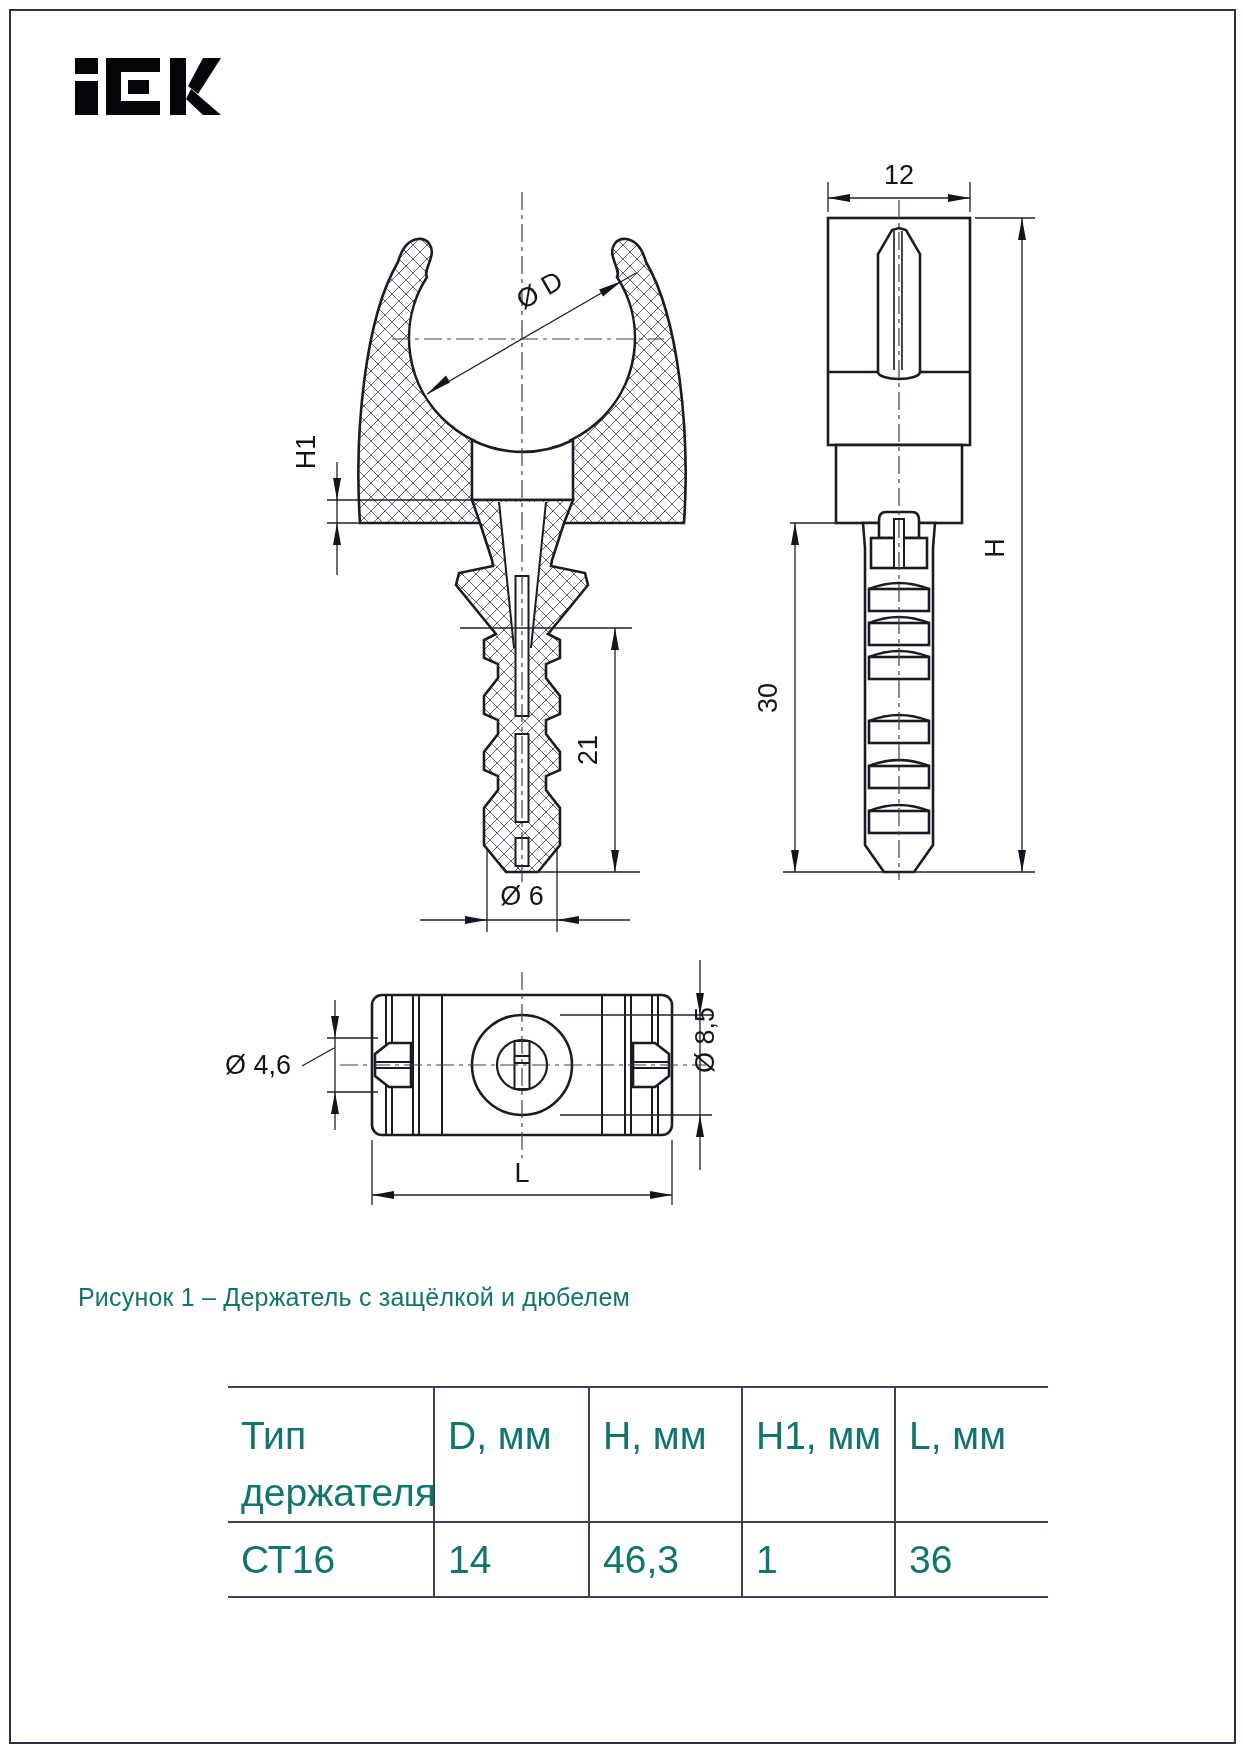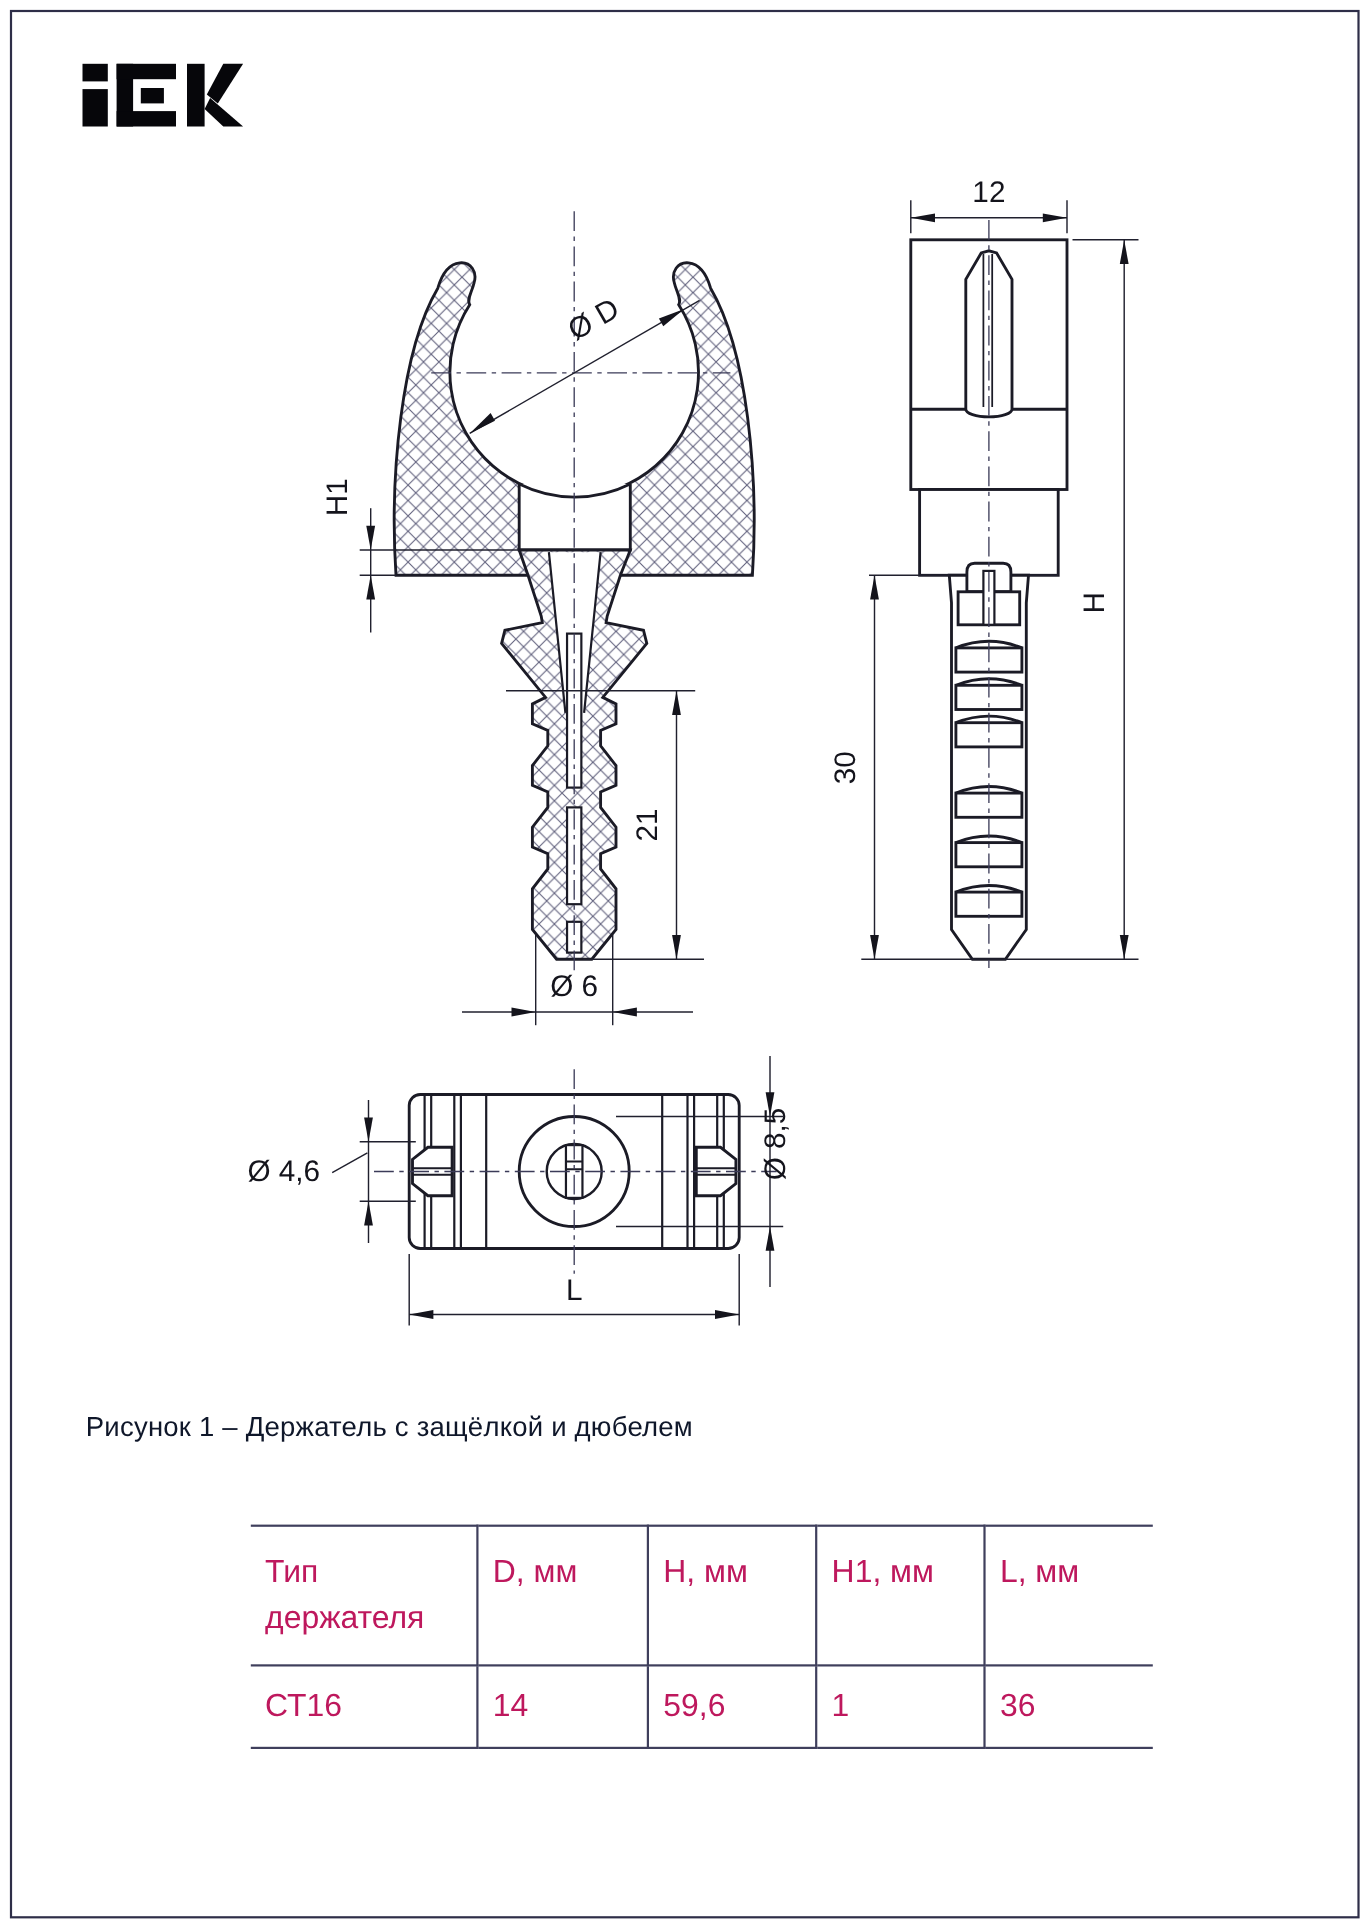--- a/index.html
+++ b/index.html
@@ -1,24 +1,24 @@
 <!DOCTYPE html>
 <html><head>
 <meta charset="utf-8">
 <style>
   html,body{margin:0;padding:0;background:#e8e8e8;}
   .page{position:relative;width:1243px;height:1751px;background:#ffffff;
         font-family:"Liberation Sans",sans-serif;overflow:hidden;margin:0 auto;}
   .page-frame{position:absolute;left:9px;top:9px;width:1223px;height:1731px;
         border:2px solid #2e2e48;pointer-events:none;}
   svg.draw{position:absolute;left:0;top:0;}
-  .caption{position:absolute;left:78px;top:1283px;font-size:25px;color:#0f172a;
+  .caption{position:absolute;left:78px;top:1283px;font-size:25px;color:#0f766e;
         letter-spacing:0.2px;}
   table.spec{position:absolute;left:228px;top:1386px;width:820px;
-        border-collapse:collapse;table-layout:fixed;font-size:29px;color:#be185d;}
+        border-collapse:collapse;table-layout:fixed;font-size:39px;color:#0f766e;}
   table.spec th,table.spec td{border:2px solid #3f3f5c;text-align:left;
         font-weight:normal;padding:0 10px 0 13px;}
   table.spec th{height:105px;vertical-align:top;padding-top:20px;line-height:1.45;}
   table.spec td{height:73px;vertical-align:middle;}
   table.spec th:first-child,table.spec td:first-child{border-left:none;}
   table.spec th:last-child,table.spec td:last-child{border-right:none;}
   .sr{position:absolute;width:1px;height:1px;overflow:hidden;clip:rect(0 0 0 0);white-space:nowrap;}
   text.dim{font-family:"Liberation Sans",sans-serif;font-size:27px;fill:#14141c;}
 </style>
 </head>
@@ -241,19 +241,19 @@
         <tr>
       <th>Тип держателя</th>
       <th>D, мм</th>
       <th>H, мм</th>
       <th>H1, мм</th>
       <th>L, мм</th>
     </tr>
     <tr>
       <td>СТ16</td>
       <td>14</td>
-      <td>59,6</td>
+      <td>46,3</td>
       <td>1</td>
       <td>36</td>
     </tr>
   </tbody>
     </table>
 </div>
 
 </body></html>

